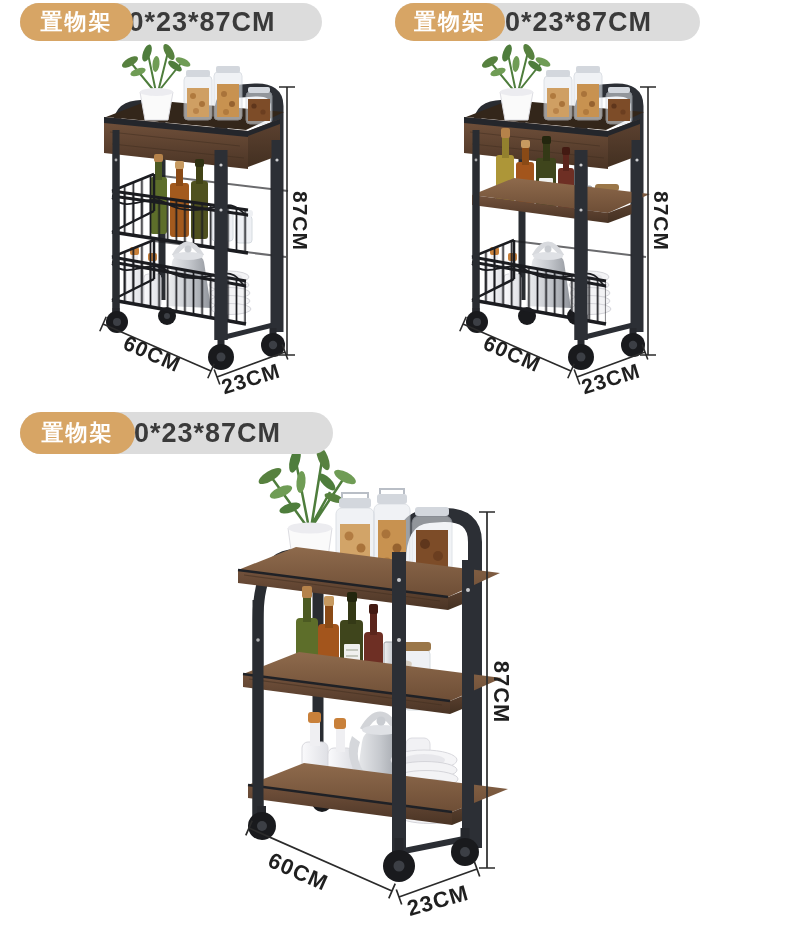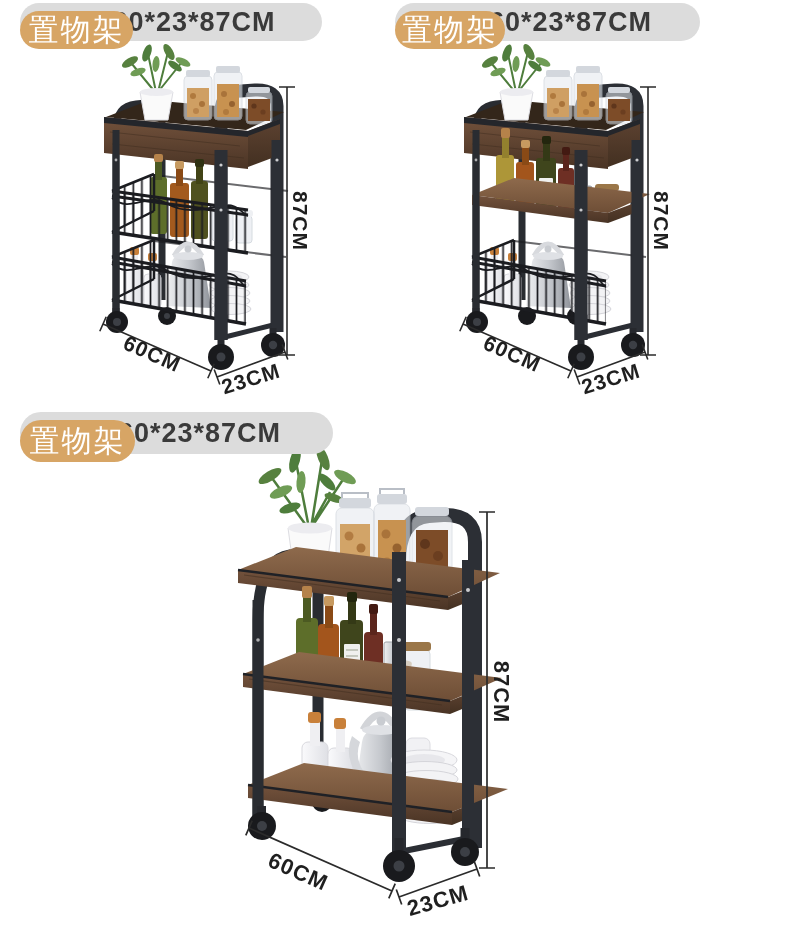--- a/index.html
+++ b/index.html
@@ -2,23 +2,23 @@
 <html style="--badge-tan: #d7a565; --badge-gray: #dcdcdc; --badge-text: #ffffff; --size-text: #3a3a3a; --dim-text: #1f1f1f; --frame-black: #2b2e34; --wood-brown: #5f4433;"><head>
 <meta charset="utf-8">
 <style>
   html,body{margin:0;padding:0;background:#fff;}
   .page{position:relative;width:790px;height:943px;background:#fff;overflow:hidden;
         font-family:"Liberation Sans","DejaVu Sans",sans-serif;}
   .art{position:absolute;left:0;top:0;width:790px;height:943px;display:block;}
   .badge{position:absolute;height:38px;display:flex;align-items:center;}
   .badge .gray{position:absolute;left:0;top:0;height:100%;background:var(--badge-gray,#dcdcdc);
         border-radius:21px;display:flex;align-items:center;justify-content:center;}
-  .badge .tan{position:absolute;left:0;top:8px;height:100%;background:var(--badge-tan,#d7a565);
+  .badge .tan{position:absolute;left:0;top:0;height:100%;background:var(--badge-tan,#d7a565);
         border-radius:21px;display:flex;align-items:center;justify-content:center;
-        color:var(--badge-text,#ffffff);font-size:30px;font-weight:400;letter-spacing:2px;z-index:2;}
+        color:var(--badge-text,#ffffff);font-size:22px;font-weight:700;letter-spacing:2px;z-index:2;}
   .badge .size{position:relative;z-index:1;color:var(--size-text,#3a3a3a);font-size:27px;
         font-weight:600;letter-spacing:1px;padding-left:46px;}
   .dim{position:absolute;color:var(--dim-text,#1f1f1f);font-size:21px;font-weight:600;
         letter-spacing:1px;white-space:nowrap;transform-origin:center;}
   .b1{left:20px;top:3px;width:302px;}
   .b1 .gray{width:302px;} .b1 .tan{width:113px;}
   .b2{left:395px;top:3px;width:305px;}
   .b2 .gray{width:305px;} .b2 .tan{width:110px;}
   .b3{left:20px;top:412px;width:313px;height:42px;}
   .b3 .gray{width:313px;} .b3 .tan{width:115px;}

